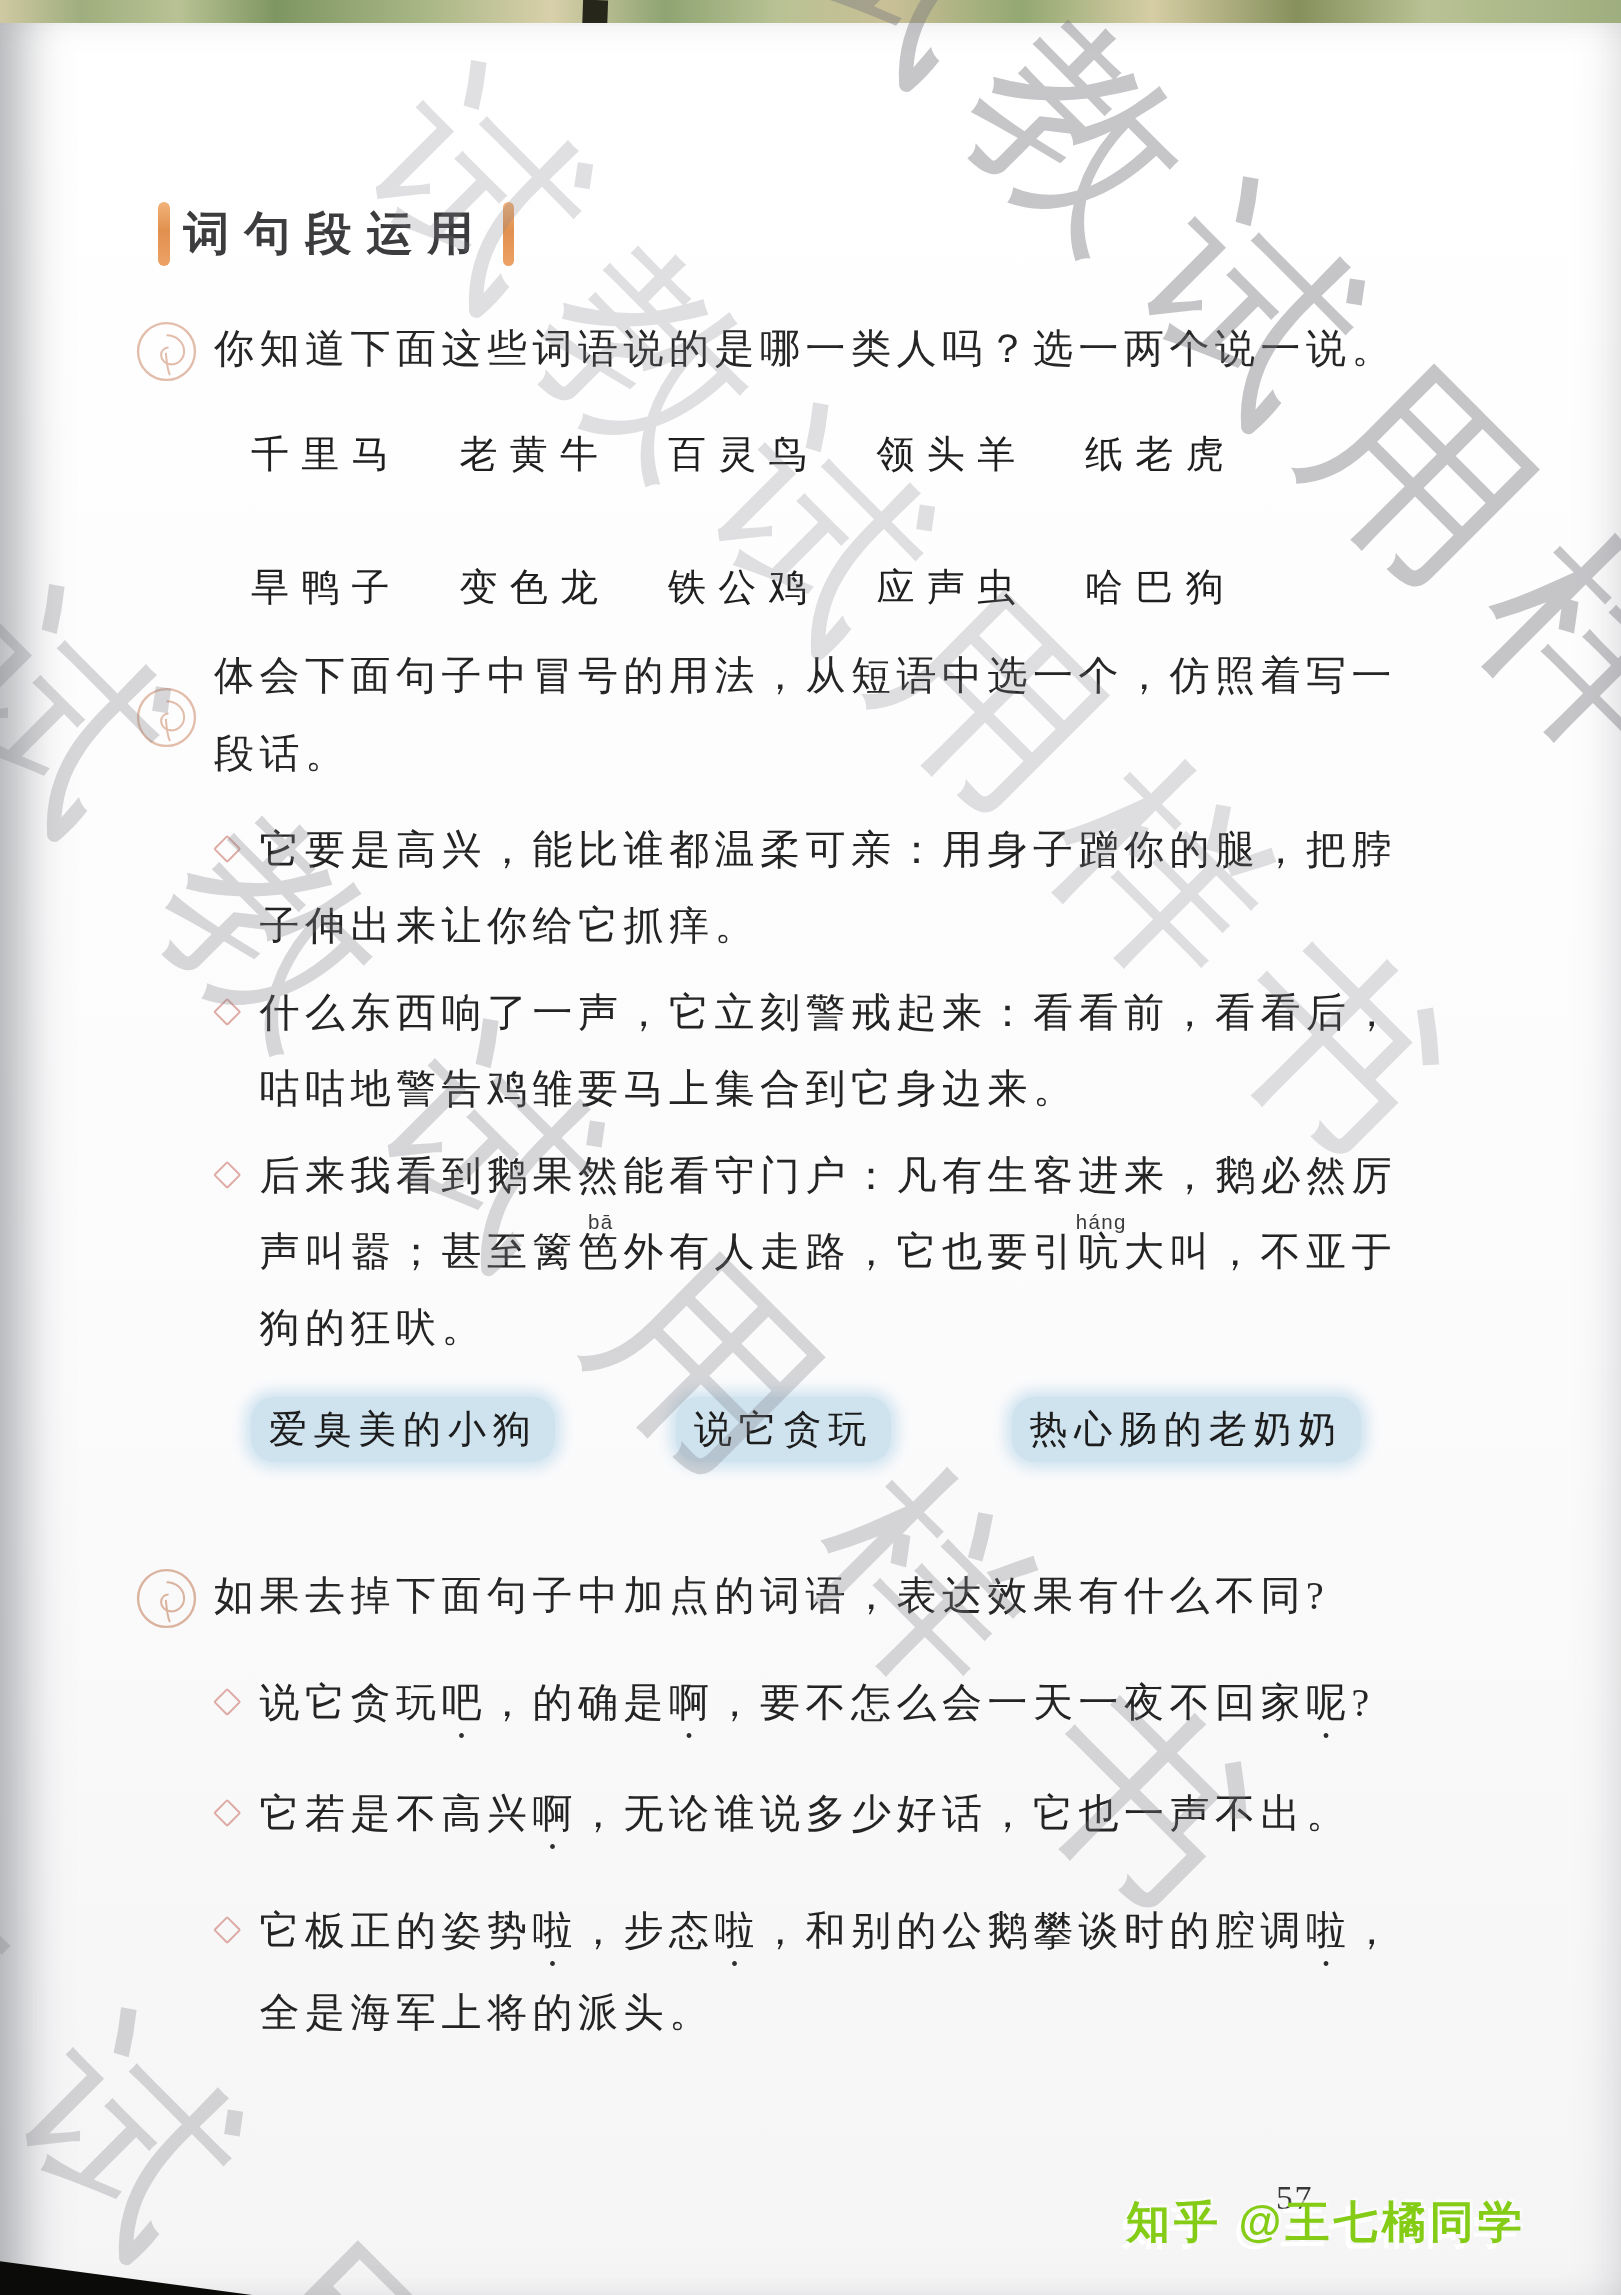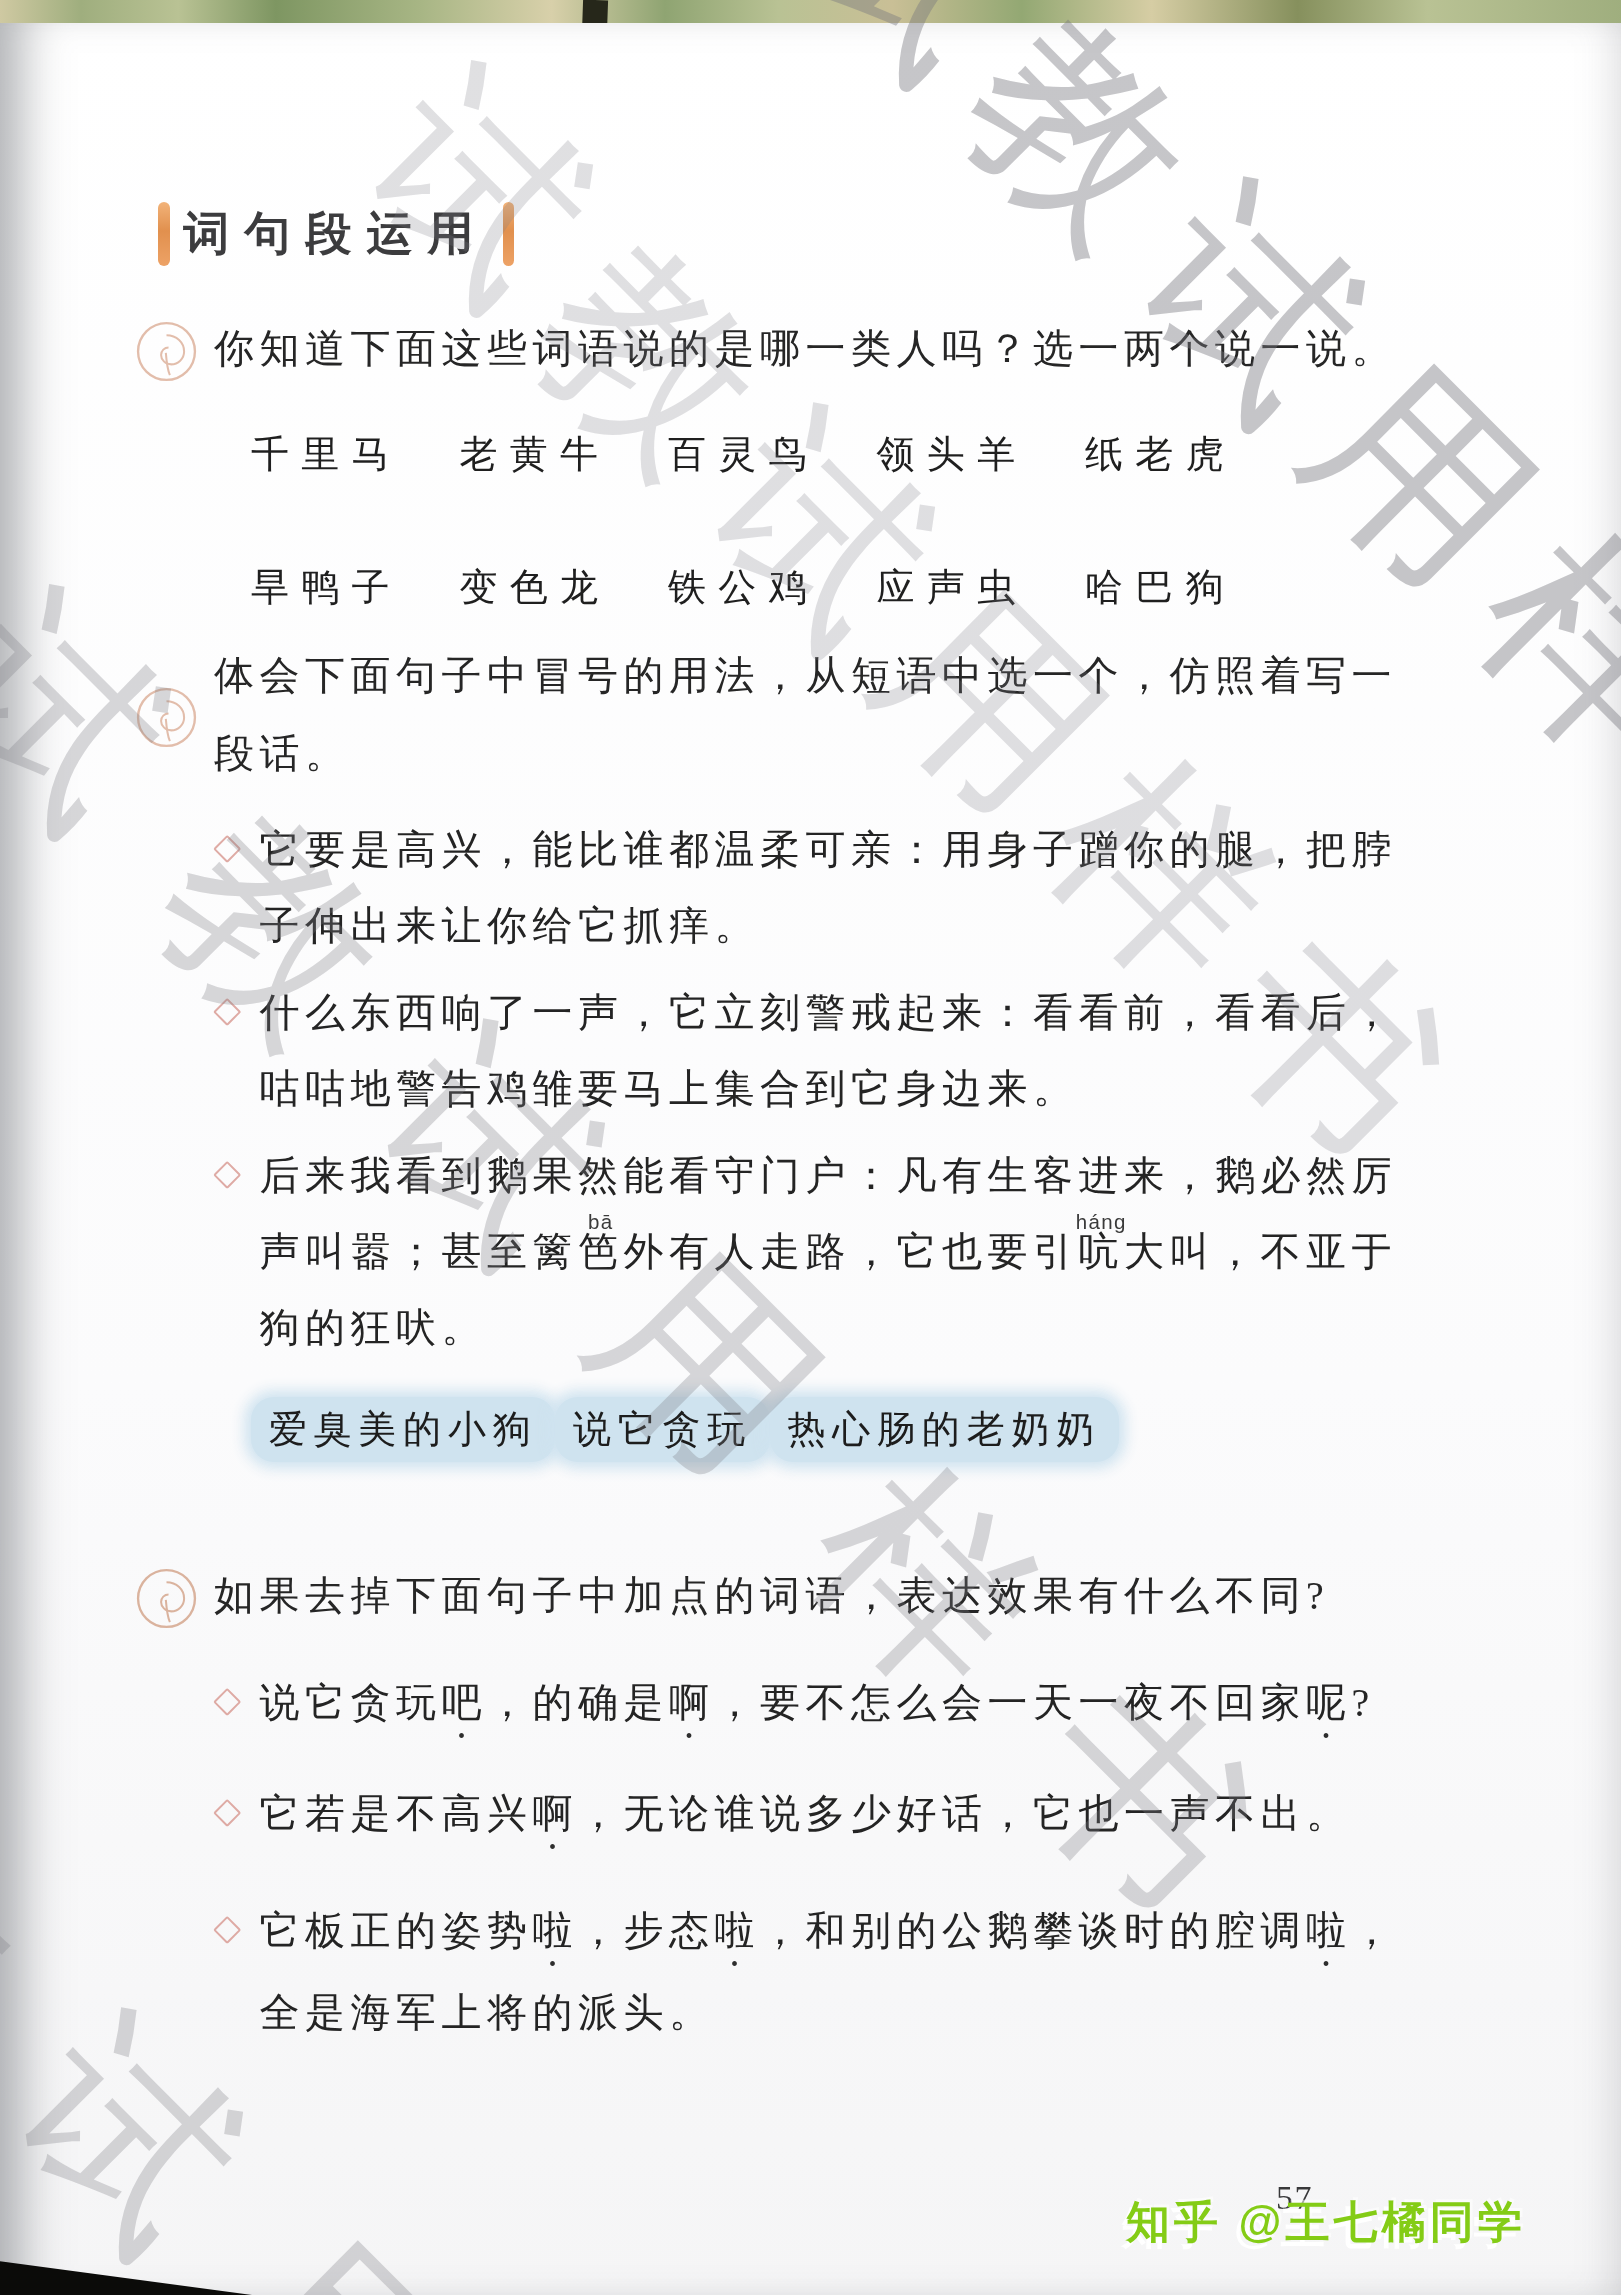--- a/index.html
+++ b/index.html
@@ -83,21 +83,21 @@
     font-size:20.5px;letter-spacing:1.4px;color:#3a3a3a;
     font-family:"Liberation Sans",sans-serif;line-height:1;
   }
   .em{
     -webkit-text-emphasis:filled dot rgba(35,35,35,.95);
     -webkit-text-emphasis-position:under right;
     text-emphasis:filled dot rgba(35,35,35,.95);
     text-emphasis-position:under right;
   }
   .phrase-row{
-    position:absolute;left:251px;top:1374px;display:flex;align-items:center;
+    position:absolute;left:251px;top:1374px;display:flex;gap:121px;align-items:center;
   }
   .phrase{
     font-size:38px;letter-spacing:6.8px;color:#1d1d1d;
     background:#cfe3ef;border-radius:23px;padding:6.8px 17.7px;
     box-shadow:0 0 12.3px 6.8px rgba(207,227,239,.95);
   }
   .page-number{
     position:absolute;left:1276px;top:2156px;font-size:34px;color:#38383a;letter-spacing:1.4px;
   }
   .credit{

